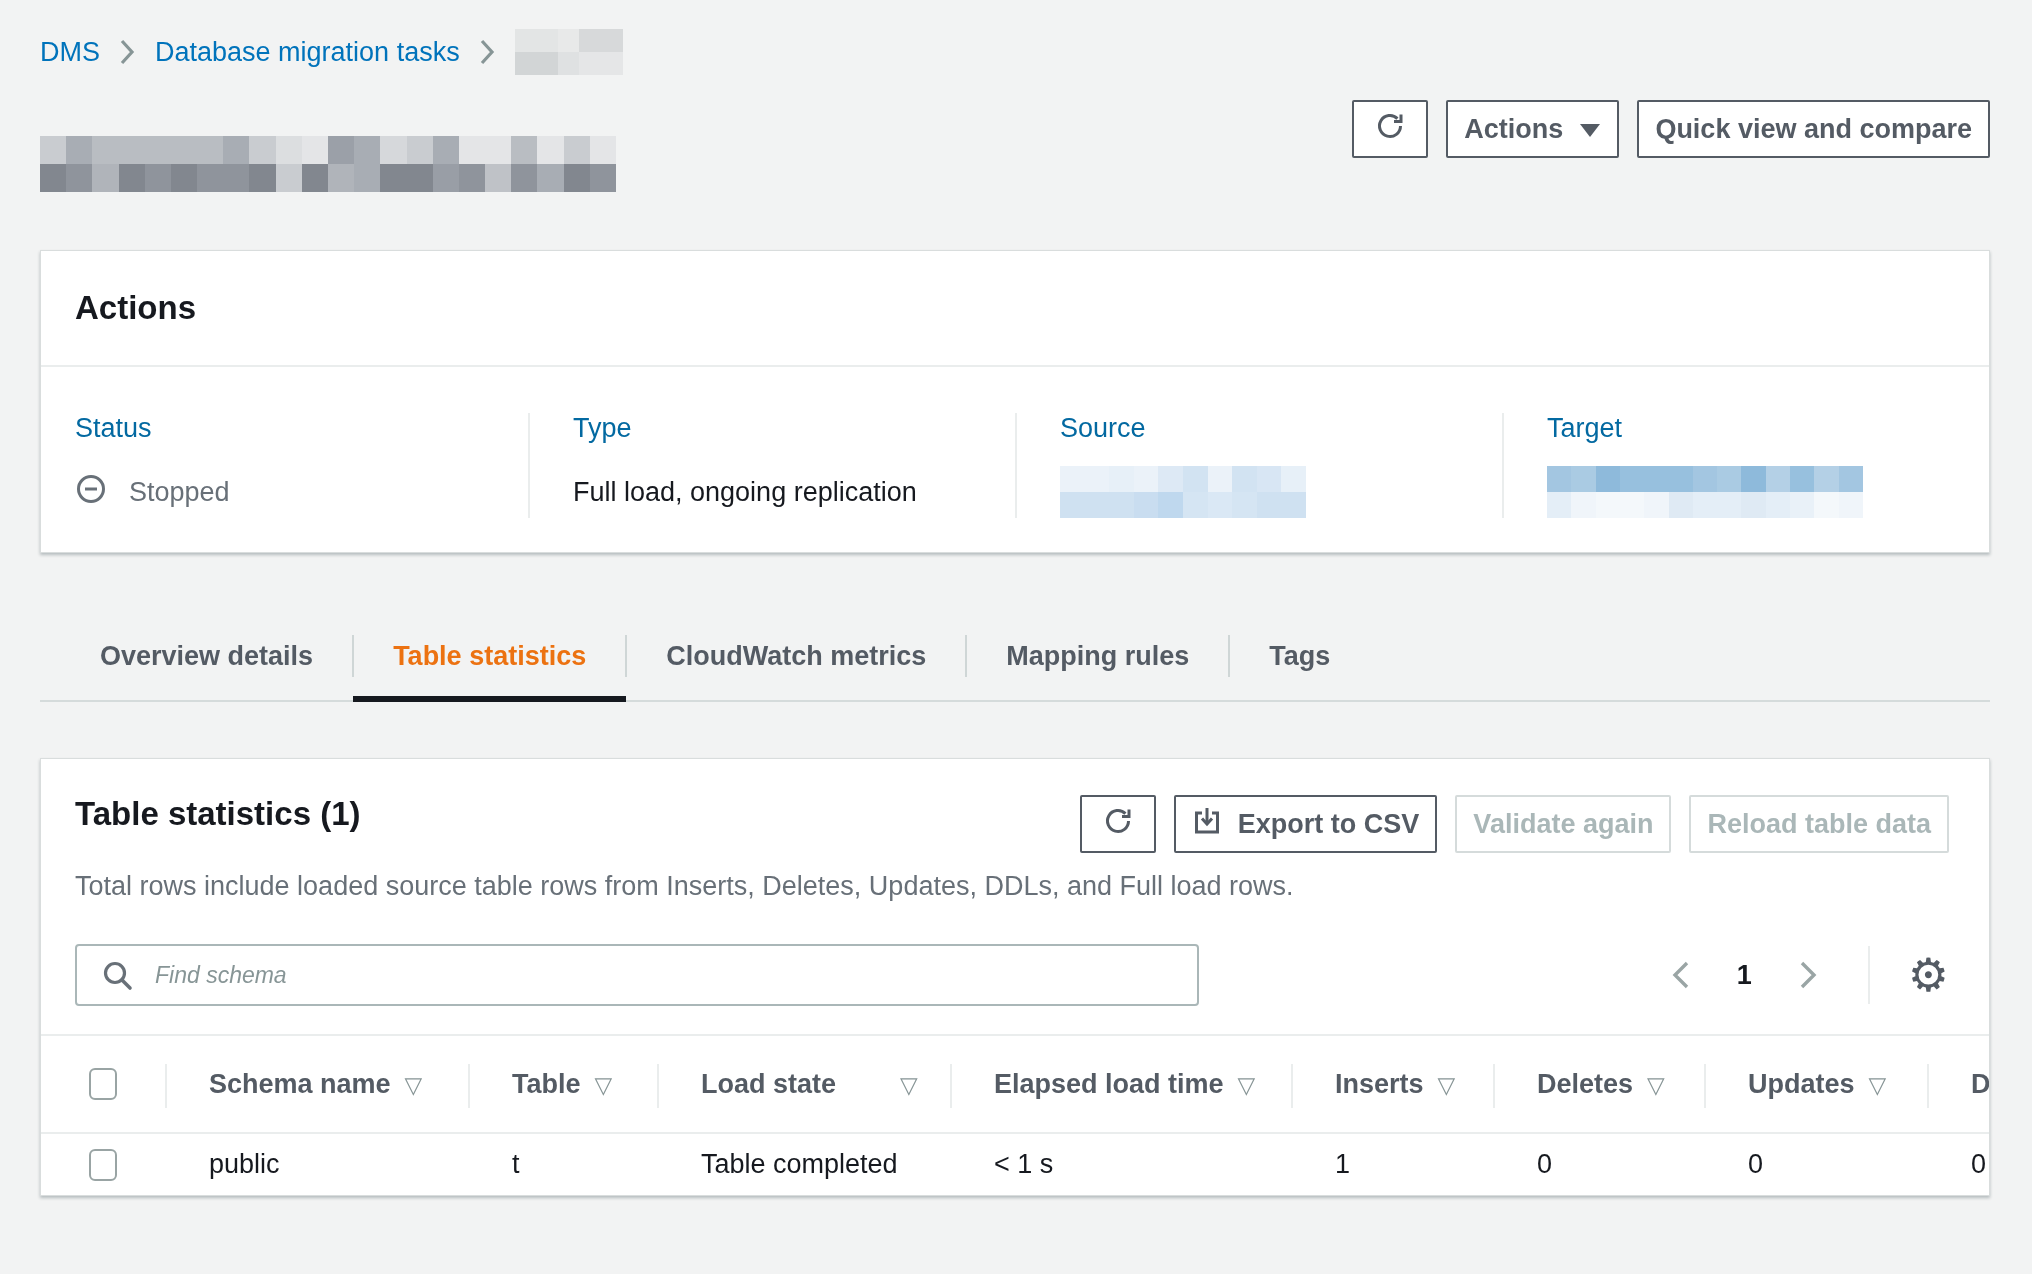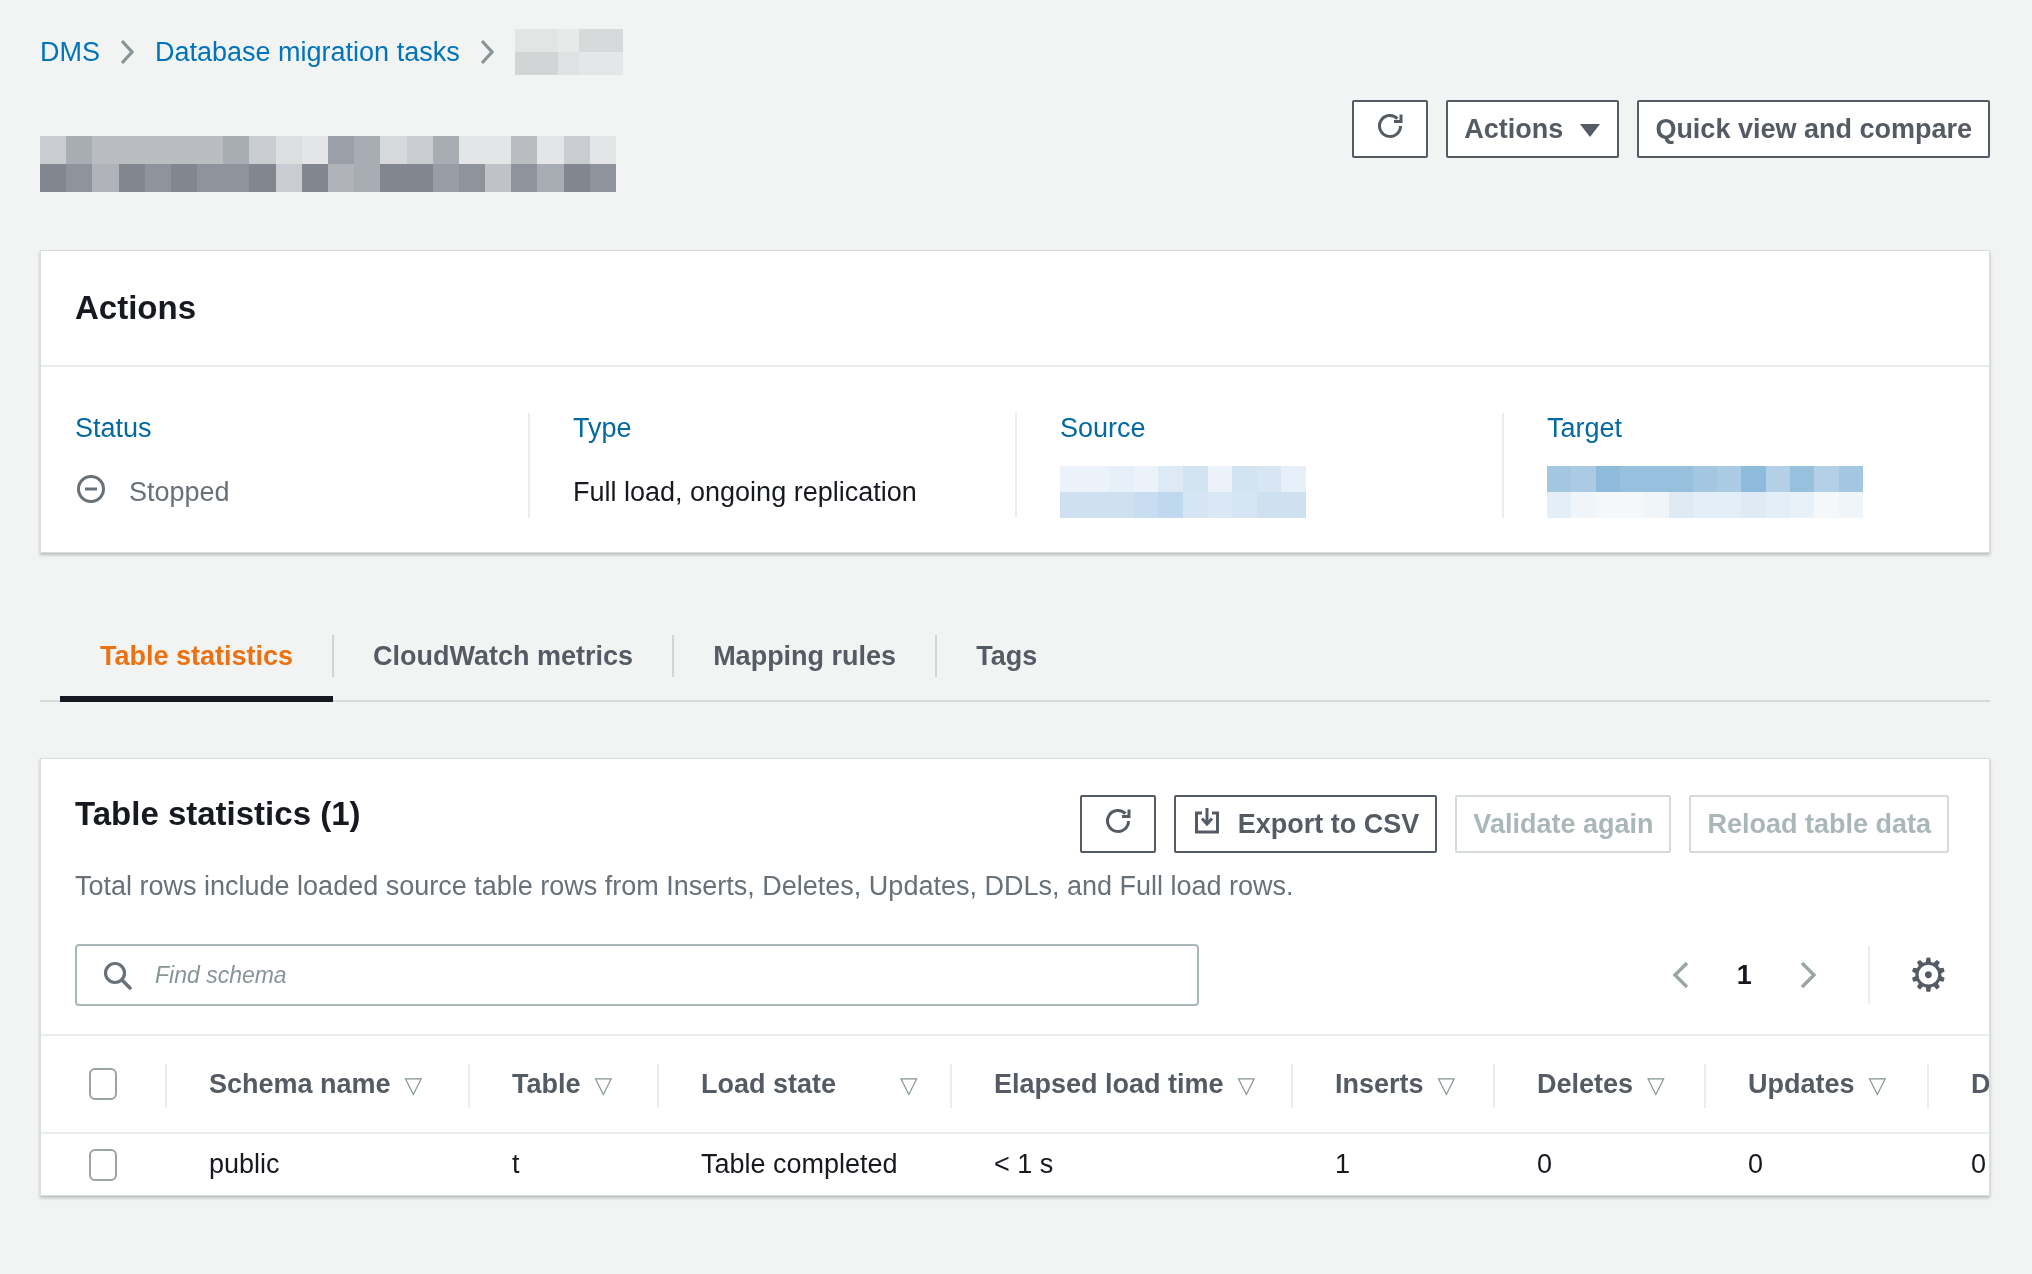--- a/index.html
+++ b/index.html
@@ -296,20 +296,21 @@
               <div style="background: rgb(233, 241, 248);"></div>
               <div style="background: rgb(244, 248, 251);"></div>
               <div style="background: rgb(240, 245, 250);"></div>
             </span>
         </div>
       </div>
     </div>
   </div>
 
   <div class="tabs">
+    <div class="tab">Overview details</div>
     <div class="tab tab-active">Table statistics</div>
     <div class="tab">CloudWatch metrics</div>
     <div class="tab">Mapping rules</div>
     <div class="tab">Tags</div>
   </div>
 
   <div class="card table-card">
     <div class="tc-header">
       <h2>Table statistics (1)</h2>
       <div class="btn-row">

